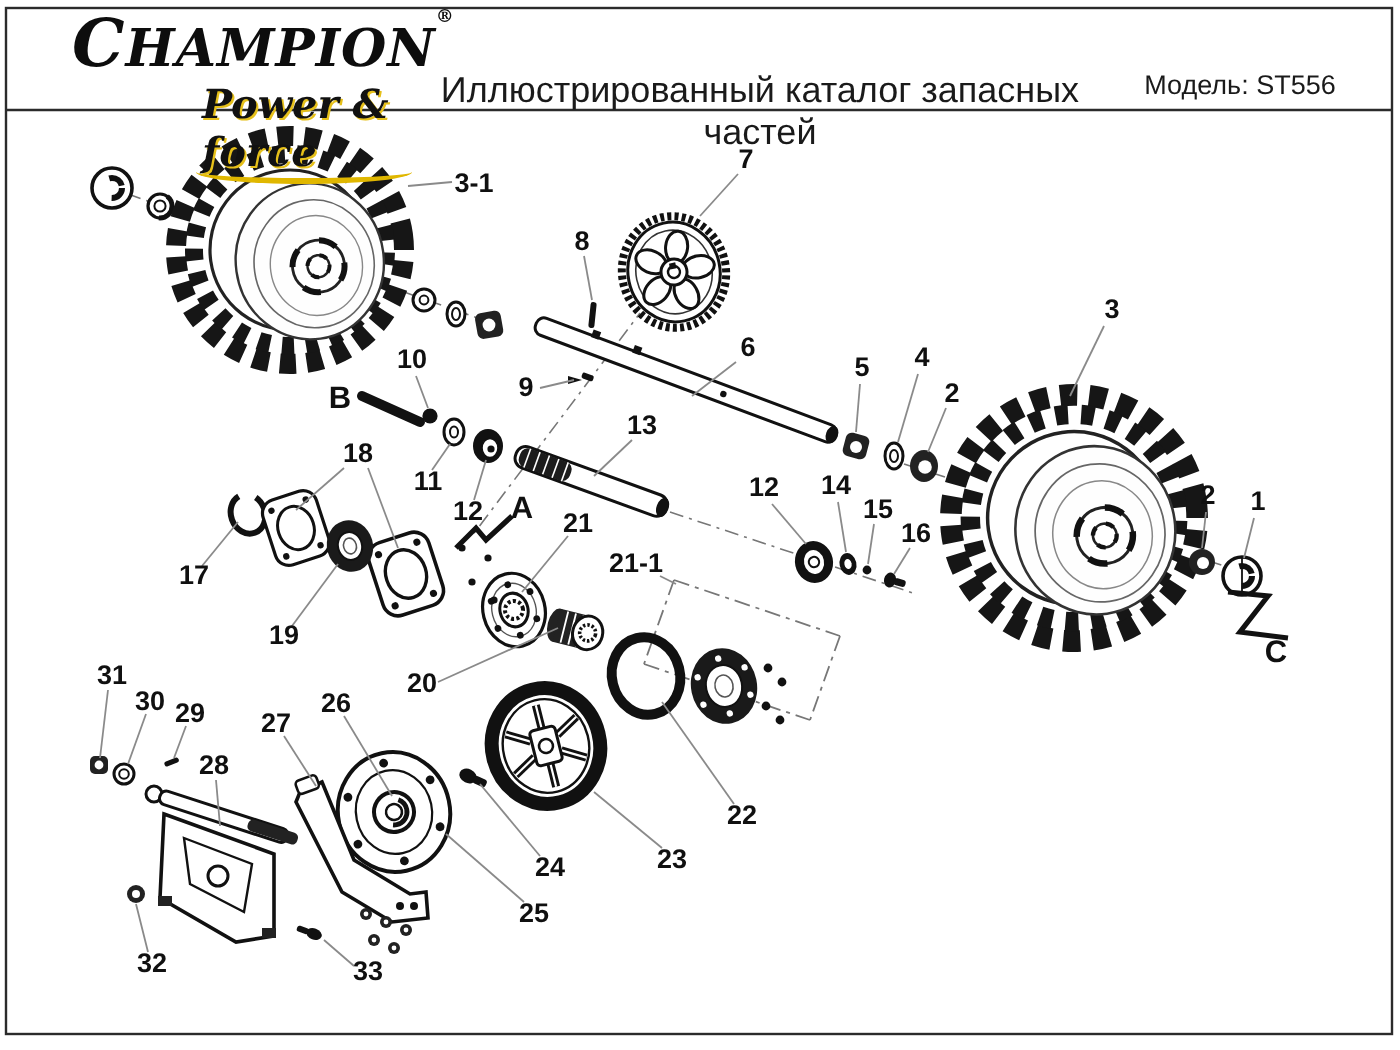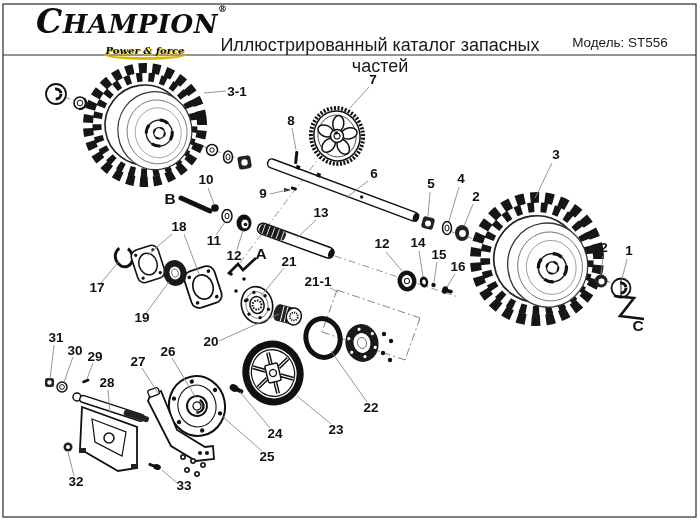--- a/index.html
+++ b/index.html
@@ -1,25 +1,25 @@
 <!DOCTYPE html>
 <html><head>
 <meta charset="utf-8">
 <style>
   html,body{margin:0;padding:0;background:#fff;}
   #page{position:relative;width:700px;height:525px;background:#fff;overflow:hidden;
         font-family:"Liberation Sans",sans-serif;}
   
-  #logo{position:absolute;left:36px;top:5px;width:170px;text-align:center;}
+  #logo{position:absolute;left:36px;top:5px;width:170px;text-align:left;}
   .logo-main{font-family:"DejaVu Serif",serif;font-style:italic;font-weight:bold;
              font-size:26px;line-height:1.05;letter-spacing:.5px;color:#0d0d0d;white-space:nowrap;}
   .logo-main::first-letter{font-size:33px;}
   .logo-reg{font-size:9px;vertical-align:top;}
   .logo-tag{display:inline-block;font-family:"DejaVu Serif",serif;font-style:italic;font-weight:bold;
-            font-size:10px;color:#111;margin-left:48px;margin-top:0;
+            font-size:20px;color:#111;margin-left:62px;margin-top:0;
             text-shadow:1px 1px 0 #e6c01a;border-bottom:3px solid #e0b700;
             border-radius:0 0 50% 50%/0 0 6px 6px;padding:0 3px 1px 3px;}
   #doc-title{position:absolute;left:200px;top:35px;width:360px;text-align:center;
              font-size:18px;color:#1a1a1a;}
   #doc-model{position:absolute;left:560px;top:35px;width:120px;text-align:center;
              font-size:13.5px;color:#1a1a1a;}
   
   svg{position:absolute;left:0;top:0;}
   .callout{font:bold 13.5px "Liberation Sans",sans-serif;text-anchor:middle;fill:#101010;}
   .callout.letter{font-size:15.5px;}

